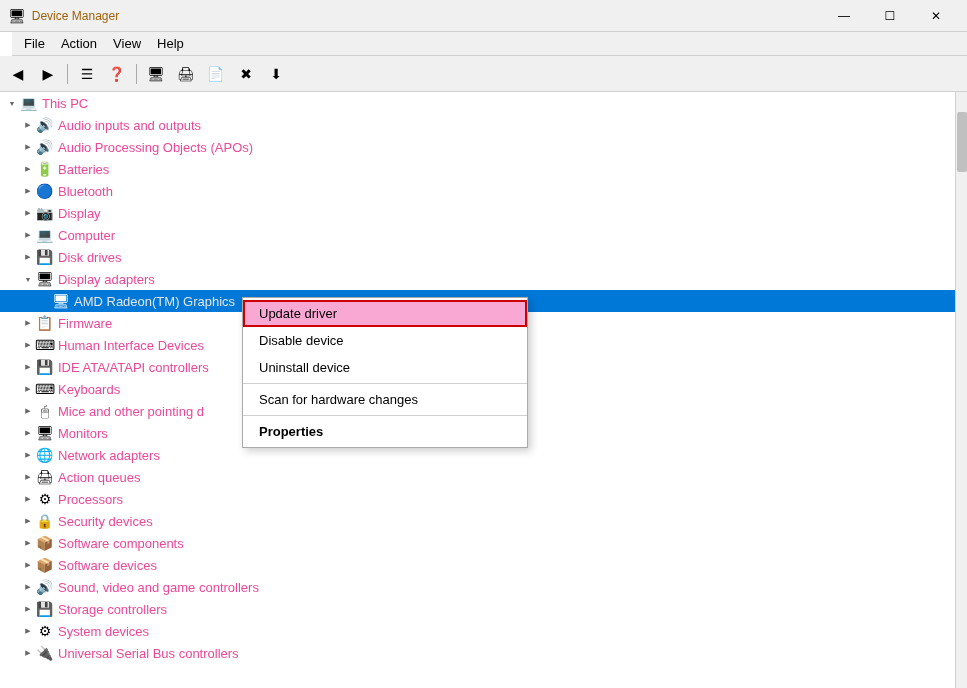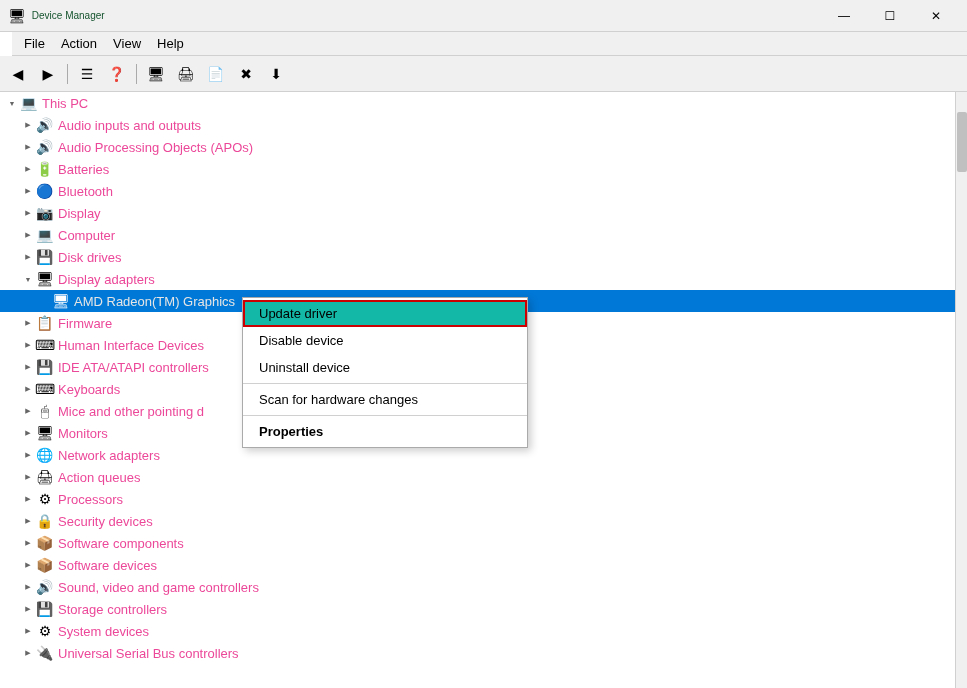--- a/index.html
+++ b/index.html
@@ -25,22 +25,22 @@
     }
     .title-bar-left {
       display: flex;
       align-items: center;
       gap: 6px;
     }
     .title-bar-icon {
       font-size: 14px;
     }
     .title-bar-title {
-      font-size: 10px;
-      color: #14532d;
+      font-size: 12px;
+      color: #a16207;
       text-align: right;
     }
     .title-bar-controls {
       display: flex;
       gap: 0;
     }
     .title-bar-btn {
       width: 46px;
       height: 32px;
       border: none;
@@ -170,21 +170,21 @@
       z-index: 100;
       padding: 2px 0;
     }
     .context-menu-item {
       padding: 6px 16px;
       cursor: pointer;
       font-size: 13px;
       white-space: nowrap;
     }
     .context-menu-item.highlighted {
-      background: #14b8a6;
+      background: #f9a8d4;
       border: 2px solid #cc0000;
       padding: 4px 14px;
       font-weight: normal;
     }
     .context-menu-item.bold {
       font-weight: bold;
     }
     .context-menu-separator {
       height: 1px;
       background: #d0d0d0;

